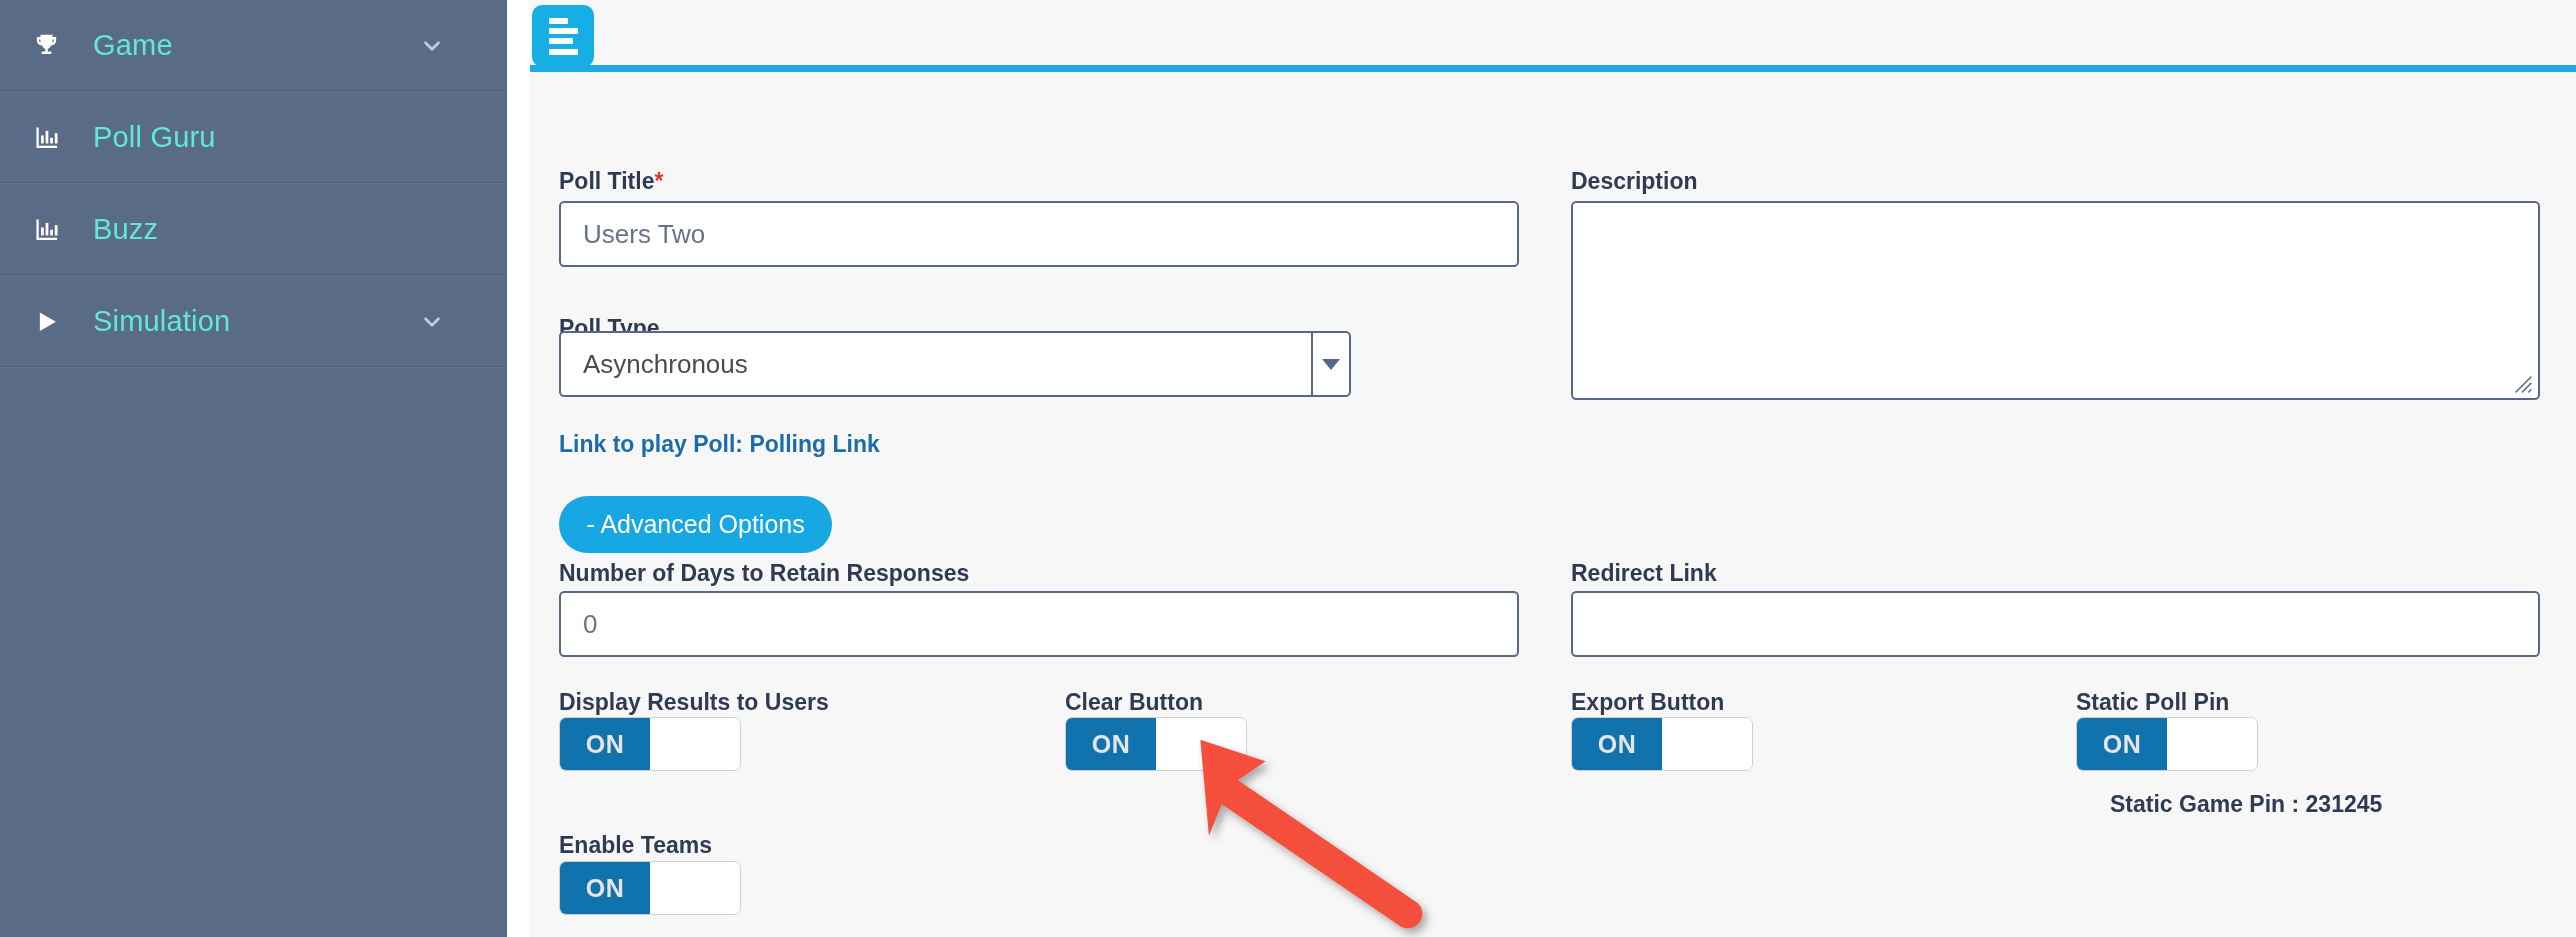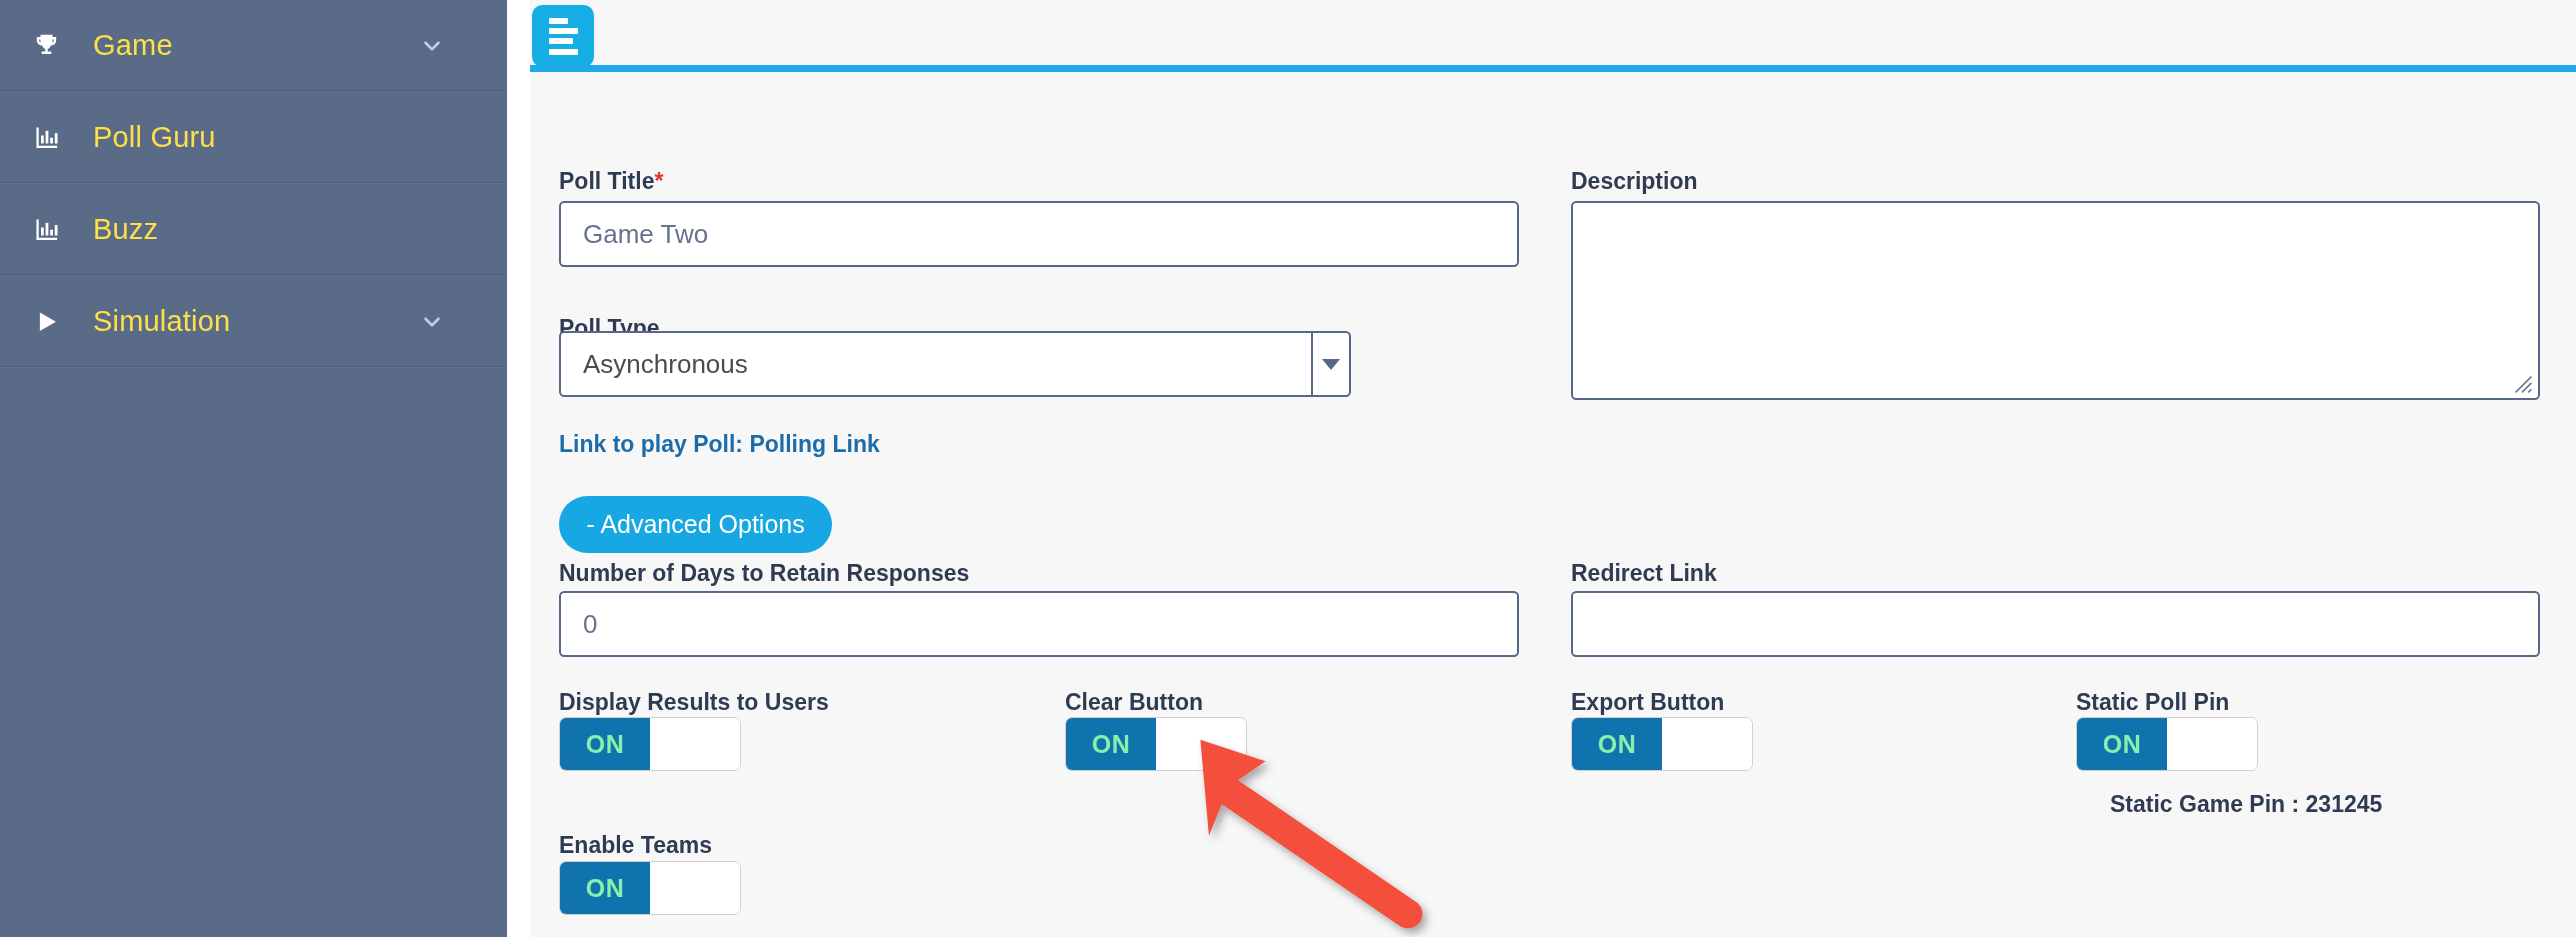--- a/index.html
+++ b/index.html
@@ -37,21 +37,21 @@
   .side-icon {
     width: 93px;
     display: flex;
     align-items: center;
     justify-content: center;
     color: #ffffff;
     flex: 0 0 93px;
   }
   .side-icon svg { display: block; }
   .side-label {
-    color: #fde047;
+    color: #5eead4;
     font-size: 29px;
     font-weight: 400;
     letter-spacing: 0.2px;
     white-space: nowrap;
   }
   .side-chevron {
     position: absolute;
     right: 62px;
     top: 50%;
     transform: translateY(-50%);
@@ -212,21 +212,21 @@
     border-radius: 6.9px;
     background: #ffffff;
     display: flex;
     overflow: hidden;
     cursor: pointer;
   }
   .toggle .on {
     width: 50%;
     height: 100%;
     background: #1073ad;
-    color: #86efac;
+    color: #e5e5e5;
     font-size: 25px;
     font-weight: bold;
     display: flex;
     align-items: center;
     justify-content: center;
     letter-spacing: 0.4px;
   }
   .toggle .off { width: 50%; height: 100%; background: #ffffff; }
 
   .static-pin {
@@ -324,21 +324,21 @@
         <span></span>
         <span></span>
     </span>
   </div>
 
 
   <div class="field-label" style="left:559px; top:168px;">
     <span>Poll Title</span><span class="req">*</span>
   </div>
   <div class="box" style="left:559px; top:201px; width:960px; height:66px;">
-    <span class="box-text">Game Two</span>
+    <span class="box-text">Users Two</span>
   </div>
 
   <div class="field-label" style="left:559px; top:315px;">Poll Type</div>
   <div class="box" style="left:559px; top:331px; width:792px; height:66px;">
     <span class="box-text dark">Asynchronous</span>
     <span class="caret-cell">
         <span class="caret"></span>
       </span>
   </div>
 

